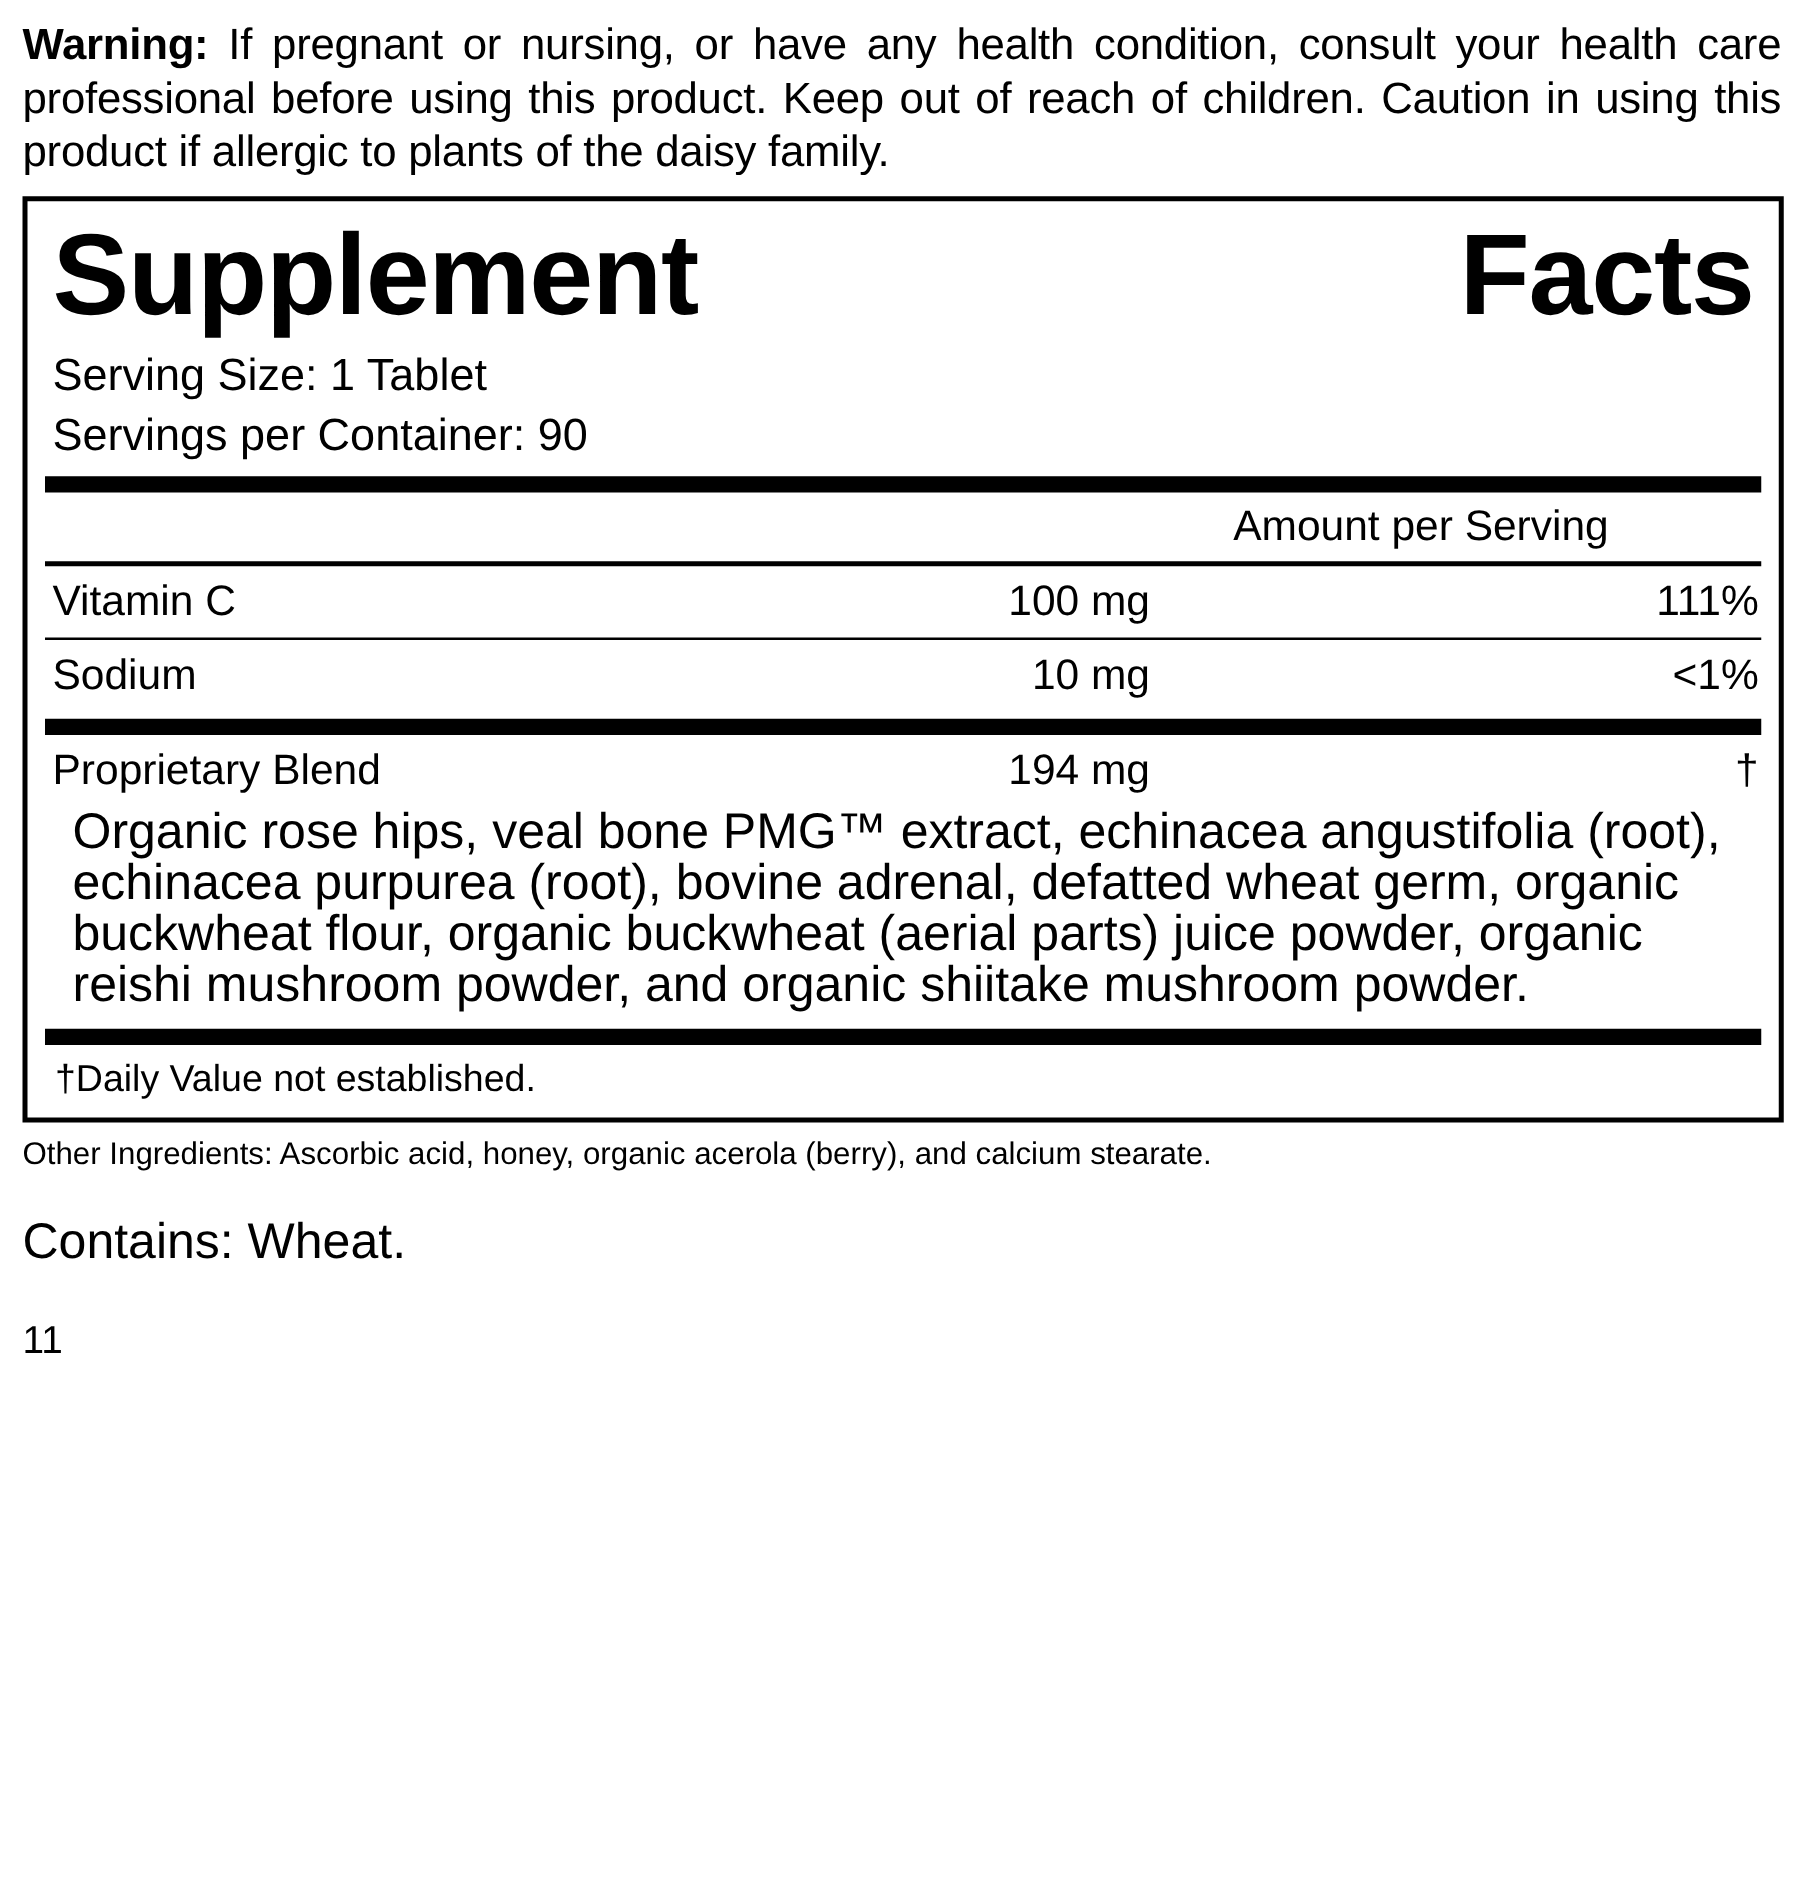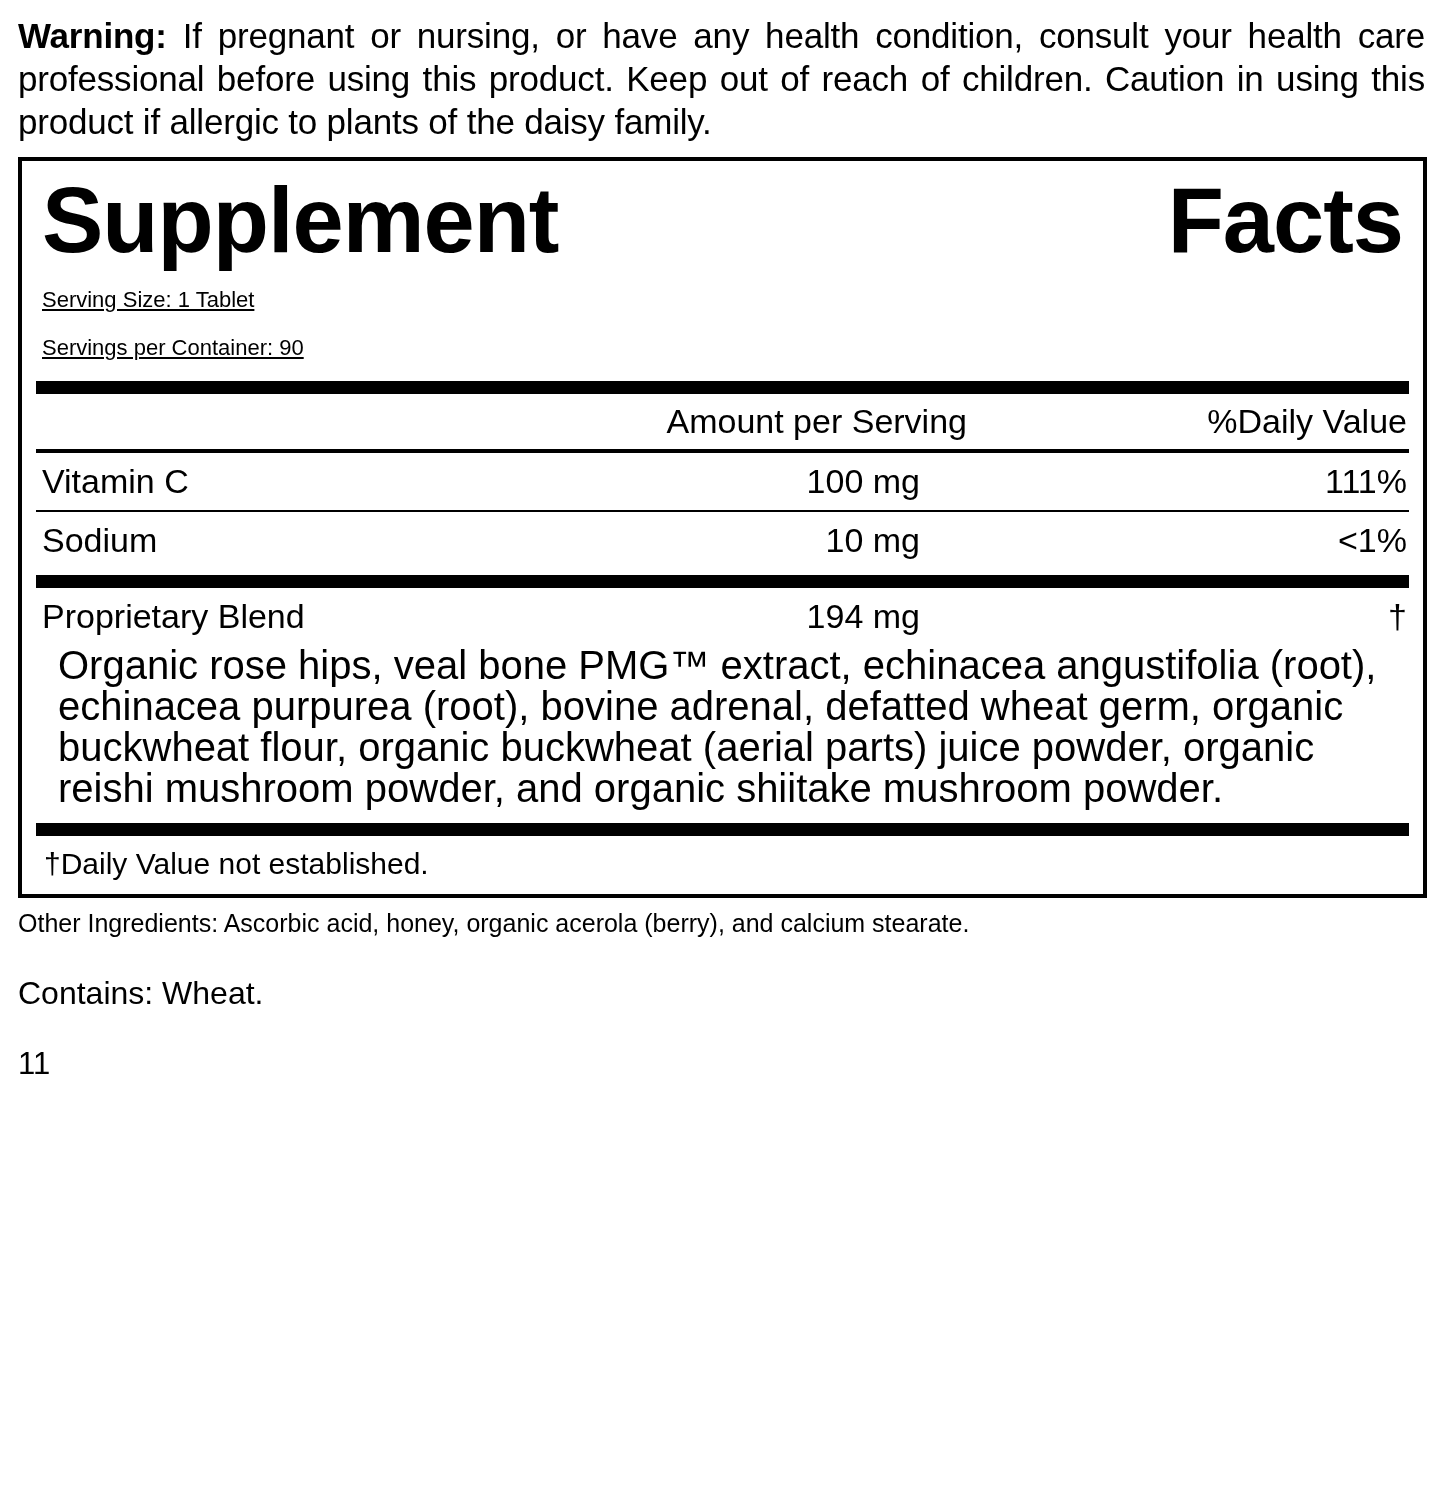--- a/index.html
+++ b/index.html
@@ -46,26 +46,25 @@
     font-size: 92px;
     font-weight: bold;
     line-height: 1.04;
     letter-spacing: -1px;
     display: flex;
     justify-content: space-between;
     padding: 6px 6px 2px 6px;
     white-space: nowrap;
   }
   .sf-serving {
-    font-size: 22px;
+    font-size: 36px;
     line-height: 42px;
     padding-left: 6px;
     padding-top: 8px;
     padding-bottom: 6px;
-    text-decoration: underline;
   }
 
   .rule-thick {
     height: 13px;
     background: #000;
     margin: 6px 0 0 0;
   }
   .rule-thin {
     height: 4px;
     background: #000;
@@ -109,21 +108,21 @@
   }
 
   
   .other-ing {
     font-size: 25px;
     line-height: 42px;
     margin-top: 4px;
     padding-right: 60px;
   }
   .contains {
-    font-size: 32px;
+    font-size: 40px;
     line-height: 42px;
     margin-top: 28px;
   }
   .page-num {
     font-size: 31px;
     margin-top: 30px;
   }
 </style>
 </head>
 <body>
@@ -140,21 +139,20 @@
     </div>
 
     <div class="sf-serving">Serving Size: 1 Tablet</div>
     <div class="sf-serving" style="padding-top:0;">Servings per Container: 90</div>
 
     <div class="rule-thick"></div>
 
     <div class="sf-headrow">
       <span class="col-name"></span>
       <span class="col-amt">Amount per Serving</span>
-      <span class="col-dv">%Daily Value</span>
     </div>
 
     <div class="rule-thin"></div>
 
     <div class="sf-row">
       <span class="col-name">Vitamin C</span>
       <span class="col-amt">100 mg</span>
       <span class="col-dv">111%</span>
     </div>
 

